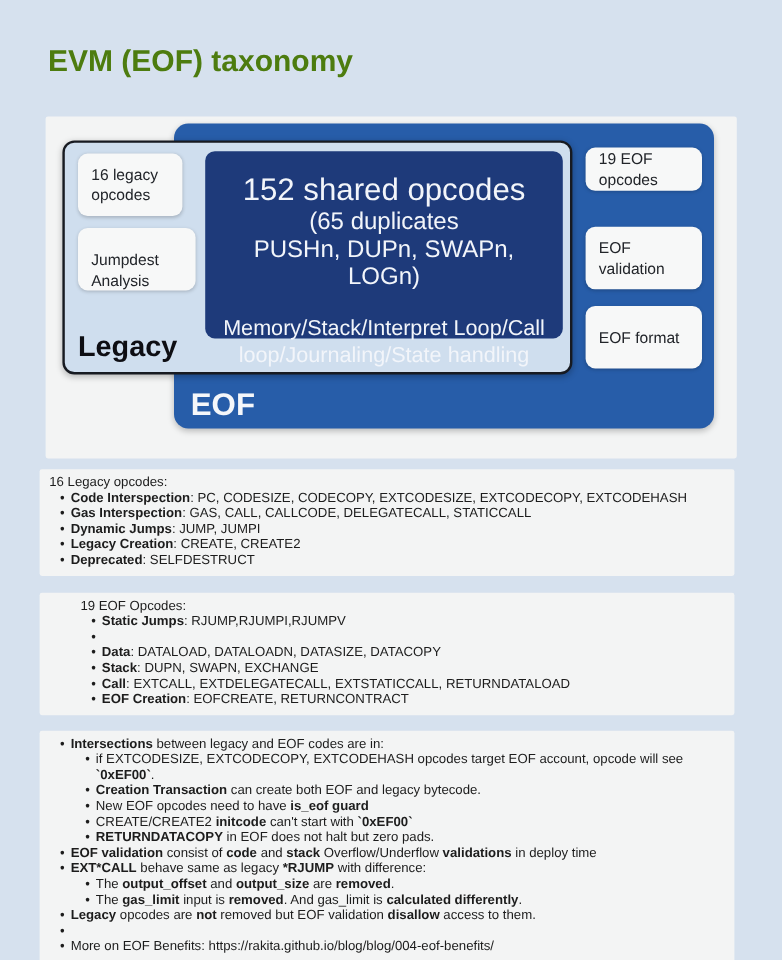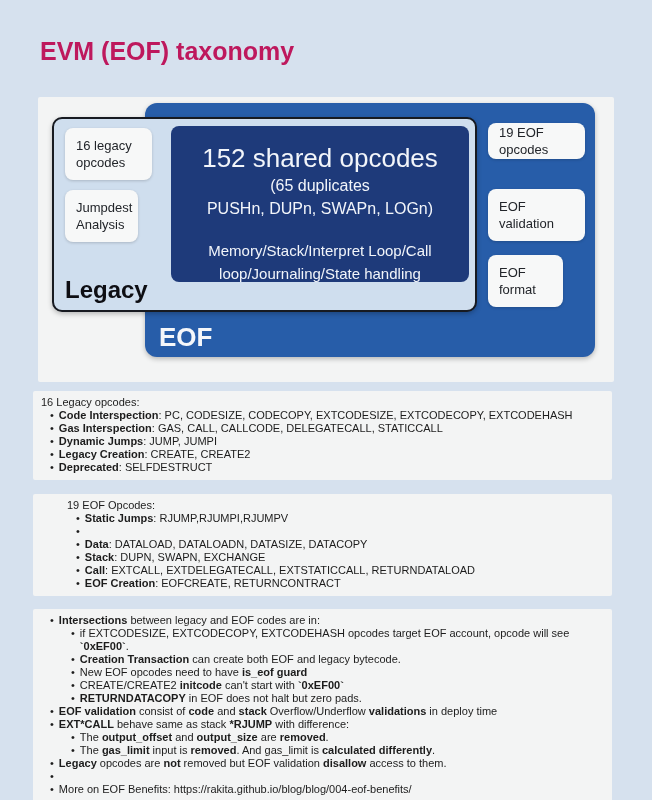--- a/index.html
+++ b/index.html
@@ -8,21 +8,21 @@
     background: #d6e1ee;
     font-family: "Liberation Sans", "DejaVu Sans", sans-serif;
     color: #1c1c1c;
     overflow: hidden;
   }
   .title {
     margin: 36px 0 0 40px;
     font-size: 25px;
     line-height: 30px;
     font-weight: 700;
-    color: #be185d;
+    color: #4d7c0f;
   }
   
   .panel {
     position: relative;
     margin: 31px 0 0 38px;
     width: 576px;
     height: 285px;
     background: #f3f4f4;
     border-radius: 2px;
   }
@@ -64,37 +64,37 @@
     box-shadow: 0 1px 3px rgba(0,0,0,0.18);
     display: flex;
     align-items: center;
     font-size: 13px;
     line-height: 17px;
     color: #22252a;
     padding-left: 11px;
     padding-right: 4px;
   }
   .lbox1 { left: 11px; top: 9px;  width: 87px; height: 52px; }
-  .lbox2 { left: 11px; top: 71px; width: 73px; height: 52px; }
+  .lbox2 { left: 11px; top: 71px; width: 98px; height: 52px; align-items: flex-end; }
   .rbox1 { left: 450px; top: 26px;  width: 97px; height: 36px; }
   .rbox2 { left: 450px; top: 92px;  width: 97px; height: 52px; }
-  .rbox3 { left: 450px; top: 158px; width: 75px; height: 52px; }
+  .rbox3 { left: 450px; top: 158px; width: 97px; height: 52px; }
   .shared {
     position: absolute;
     left: 117px; top: 7px;
     width: 298px; height: 156px;
     background: #1e3a7a;
     border-radius: 8px;
     color: #f2f5fa;
     text-align: center;
     padding: 16px 10px 0 10px;
   }
   .shared-title { font-size: 26px; line-height: 32px; font-weight: 400; }
-  .shared-sub   { font-size: 16px; line-height: 23px; }
-  .shared-mem   { font-size: 15px; line-height: 23px; margin-top: 19px; }
+  .shared-sub   { font-size: 20px; line-height: 23px; }
+  .shared-mem   { font-size: 18px; line-height: 23px; margin-top: 19px; }
   
   .card {
     margin-left: 33px;
     width: 579px;
     background: #f3f4f4;
     border-radius: 2px;
     padding: 5px 8px 6px 8px;
     font-size: 11px;
     line-height: 13px;
     color: #1c1c1c;
@@ -229,21 +229,21 @@
       <div class="li lvl2">
         <span class="dot">•</span>
         <span class="txt"><span class="bold">RETURNDATACOPY</span><span> in EOF does not halt but zero pads.</span></span>
       </div>
       <div class="li lvl1">
         <span class="dot">•</span>
         <span class="txt"><span class="bold">EOF validation</span><span> consist of </span><span class="bold">code</span><span> and </span><span class="bold">stack</span><span> Overflow/Underflow </span><span class="bold">validations</span><span> in deploy time</span></span>
       </div>
       <div class="li lvl1">
         <span class="dot">•</span>
-        <span class="txt"><span class="bold">EXT*CALL</span><span> behave same as stack </span><span class="bold">*RJUMP</span><span> with difference:</span></span>
+        <span class="txt"><span class="bold">EXT*CALL</span><span> behave same as legacy </span><span class="bold">*RJUMP</span><span> with difference:</span></span>
       </div>
       <div class="li lvl2">
         <span class="dot">•</span>
         <span class="txt"><span>The </span><span class="bold">output_offset</span><span> and </span><span class="bold">output_size</span><span> are </span><span class="bold">removed</span><span>.</span></span>
       </div>
       <div class="li lvl2">
         <span class="dot">•</span>
         <span class="txt"><span>The </span><span class="bold">gas_limit</span><span> input is </span><span class="bold">removed</span><span>. And gas_limit is </span><span class="bold">calculated differently</span><span>.</span></span>
       </div>
       <div class="li lvl1">

